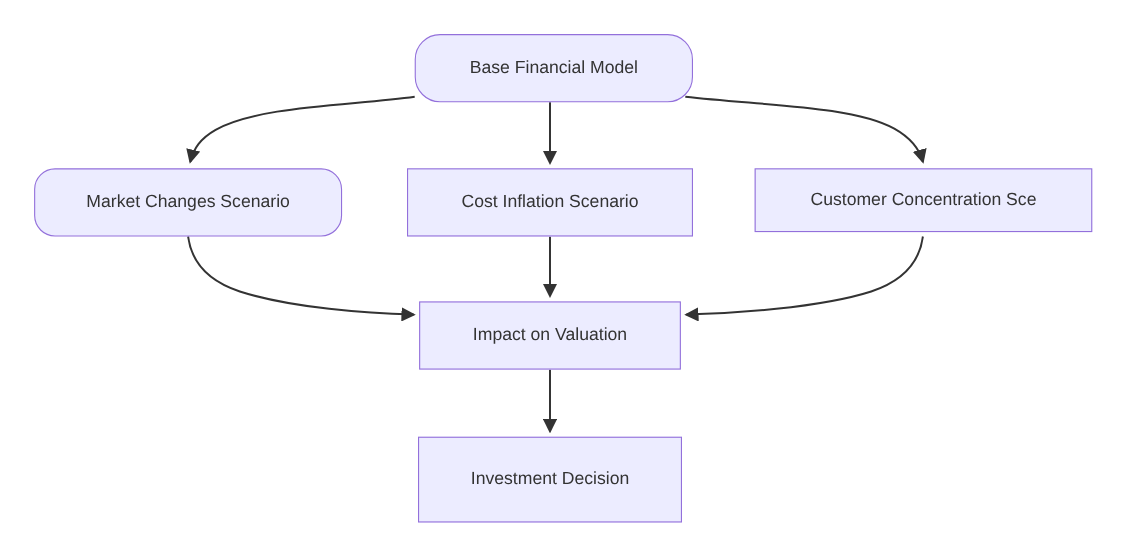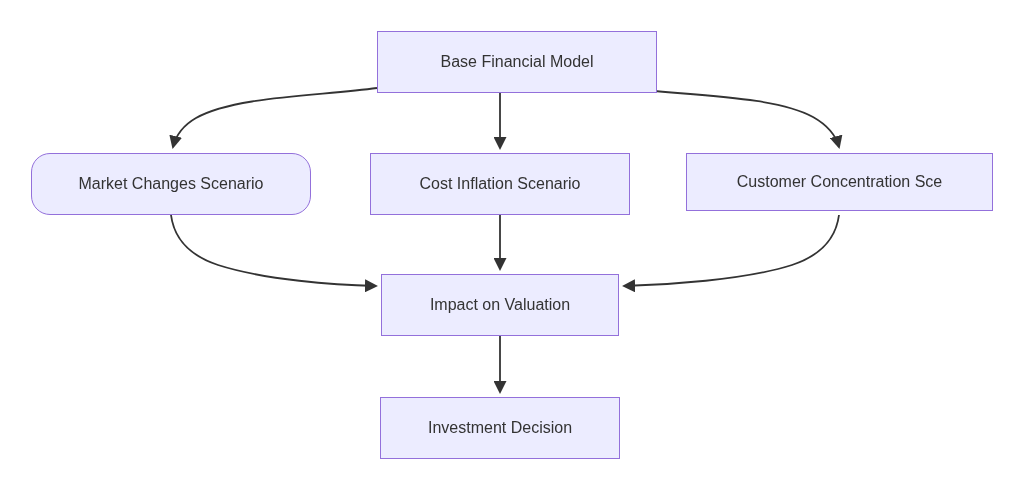--- a/index.html
+++ b/index.html
@@ -39,26 +39,26 @@
     justify-content: center;
     background: var(--node-fill, #ECECFF);
     border: 1px solid var(--node-border, #9370DB);
     color: var(--text-color, #333333);
     font-size: 16px;
     line-height: 1;
     white-space: nowrap;
     overflow: hidden;
   }
   .node span { display: inline-block; }
-  #node-base     { left: 377px; top:  31px; width: 280px; height: 62px; }
+  #node-base     { left: 377px; top:  31px; width: 253px; height: 62px; border-radius: 23px; }
   #node-market   { left:  31px; top: 153px; width: 280px; height: 62px; border-radius: 19px; }
   #node-cost     { left: 370px; top: 153px; width: 260px; height: 62px; }
   #node-customer { left: 686px; top: 153px; width: 307px; height: 58px; }
   #node-impact   { left: 381px; top: 274px; width: 238px; height: 62px; }
-  #node-decision { left: 380px; top: 397px; width: 240px; height: 62px; }
+  #node-decision { left: 380px; top: 397px; width: 240px; height: 78px; }
 </style>
 </head>
 <body>
 
 <div class="canvas">
 
   <svg class="edges-layer" viewBox="0 0 1024 492" aria-hidden="true">
     <defs>
       <marker id="arrow" viewBox="0 0 10 10" refX="8.5" refY="5" markerWidth="13" markerHeight="13" markerUnits="userSpaceOnUse" orient="auto">
         <path class="arrow-head" d="M0,0 L10,5 L0,10 Z"></path>

